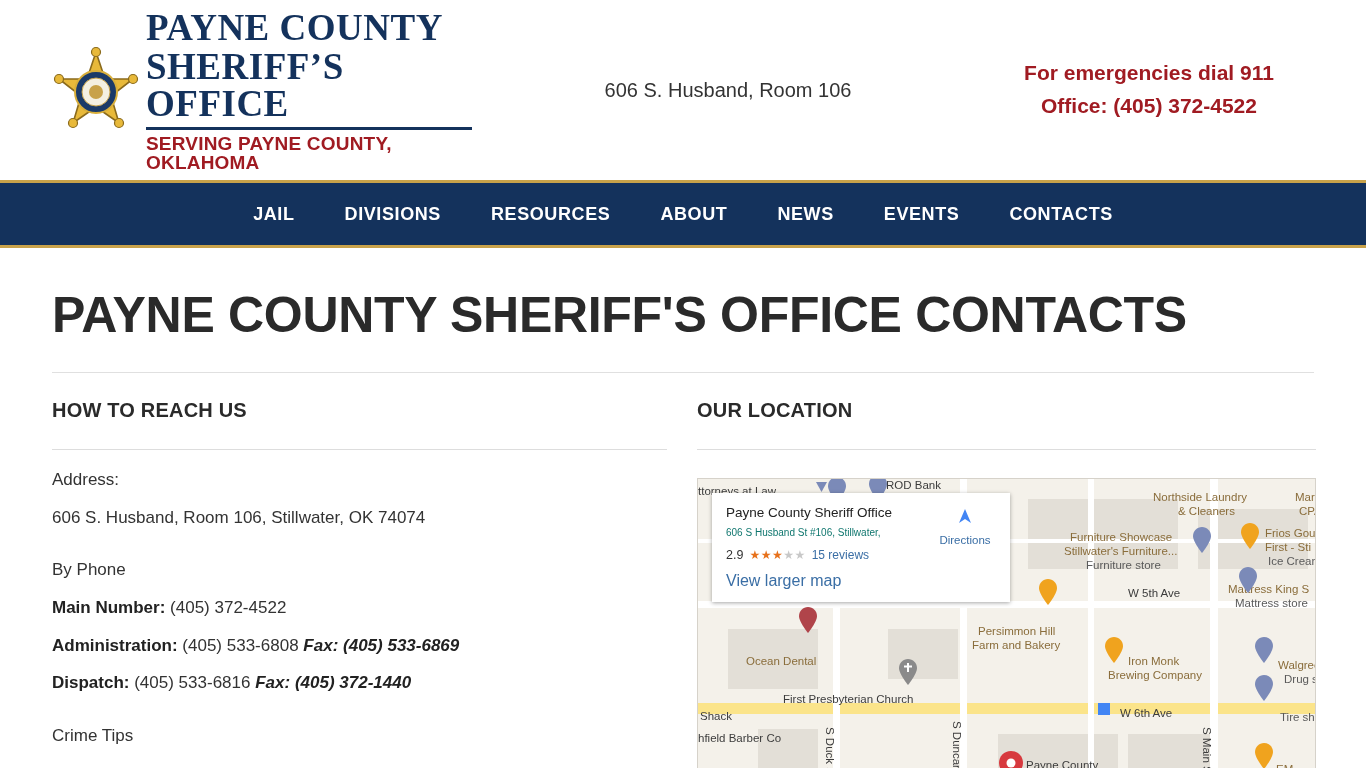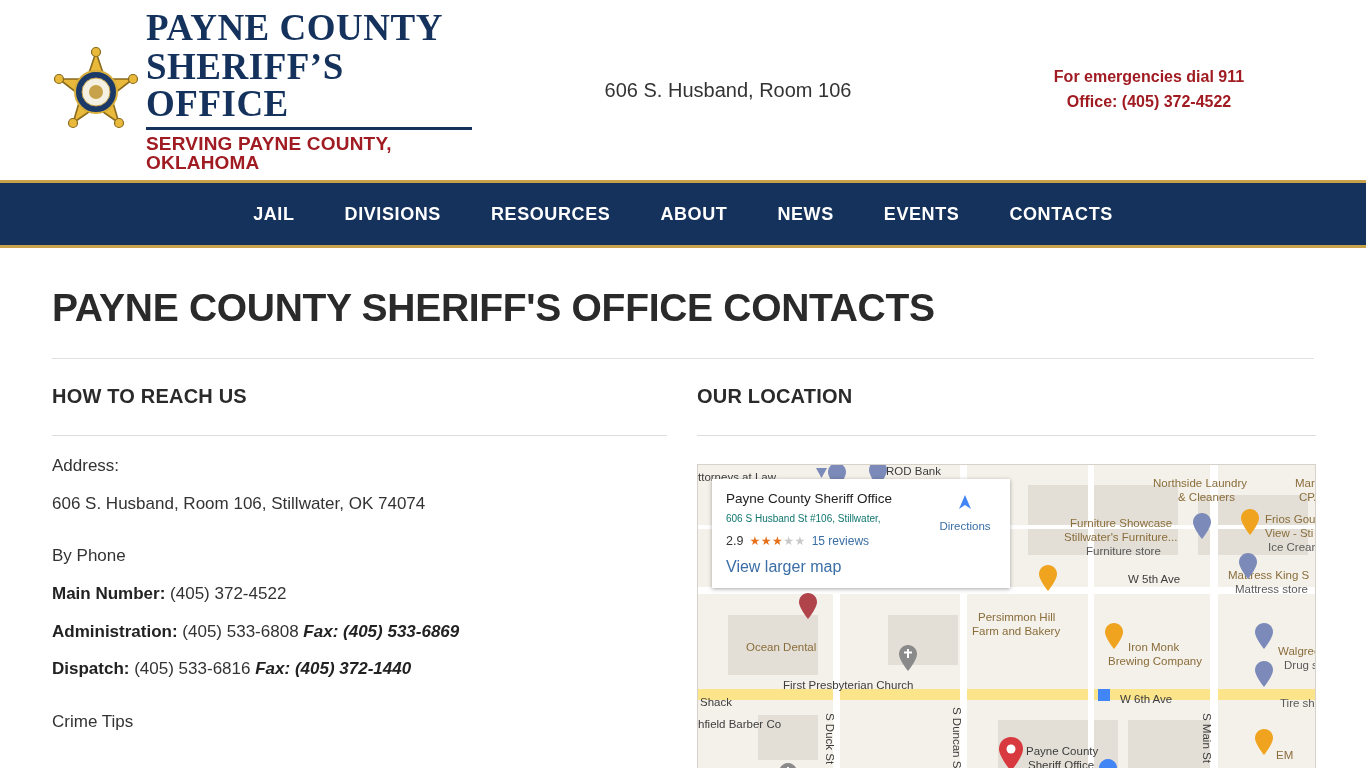--- a/index.html
+++ b/index.html
@@ -69,21 +69,21 @@
     font-size: 20px;
     color: #333333;
     line-height: 1.55;
   }
   .header-emergency {
     width: 330px;
     flex: 0 0 330px;
     text-align: center;
     color: #a01b22;
     font-weight: bold;
-    font-size: 16px;
+    font-size: 21px;
     line-height: 1.55;
   }
 
   
   .nav {
     background: #14325c;
     height: 68px;
     border-top: 3px solid #c8a24a;
     border-bottom: 3px solid #c8a24a;
     display: flex;
@@ -97,21 +97,21 @@
     font-weight: bold;
     letter-spacing: 0.6px;
     padding: 0 25px;
     cursor: pointer;
     text-decoration: none;
   }
   .nav-item.active { font-weight: bold; }
 
   
   .page-title {
-    font-size: 39px;
+    font-size: 50px;
     font-weight: bold;
     color: #2a2a2a;
     letter-spacing: -0.3px;
     padding: 38px 52px 0 52px;
   }
   .title-rule {
     margin: 28px 52px 0 52px;
     border-bottom: 1px solid #e0e0e0;
   }
 
@@ -329,21 +329,21 @@
         <div class="map-label dark" style="left:0px;  top:6px;">ttorneys at Law</div>
         <div class="map-label dark" style="left:188px;top:0px;">ROD Bank</div>
         <div class="map-label poi" style="left:455px;top:12px;">Northside Laundry</div>
         <div class="map-label poi" style="left:480px;top:26px;">&amp; Cleaners</div>
         <div class="map-label poi" style="left:597px;top:12px;">Mark</div>
         <div class="map-label poi" style="left:601px;top:26px;">CPA</div>
         <div class="map-label poi" style="left:372px;top:52px;">Furniture Showcase</div>
         <div class="map-label poi" style="left:366px;top:66px;">Stillwater's Furniture...</div>
         <div class="map-label" style="left:388px;top:80px;">Furniture store</div>
         <div class="map-label poi" style="left:567px;top:48px;">Frios Gou</div>
-        <div class="map-label poi" style="left:567px;top:62px;">View - Sti</div>
+        <div class="map-label poi" style="left:567px;top:62px;">First - Sti</div>
         <div class="map-label" style="left:570px;top:76px;">Ice Cream</div>
         <div class="map-label poi" style="left:530px;top:104px;">Mattress King S</div>
         <div class="map-label" style="left:537px;top:118px;">Mattress store</div>
         <div class="map-label dark" style="left:430px;top:108px;">W 5th Ave</div>
         <div class="map-label poi" style="left:280px;top:146px;">Persimmon Hill</div>
         <div class="map-label poi" style="left:274px;top:160px;">Farm and Bakery</div>
         <div class="map-label poi" style="left:48px; top:176px;">Ocean Dental</div>
         <div class="map-label poi" style="left:430px;top:176px;">Iron Monk</div>
         <div class="map-label poi" style="left:410px;top:190px;">Brewing Company</div>
         <div class="map-label poi" style="left:580px;top:180px;">Walgree</div>

